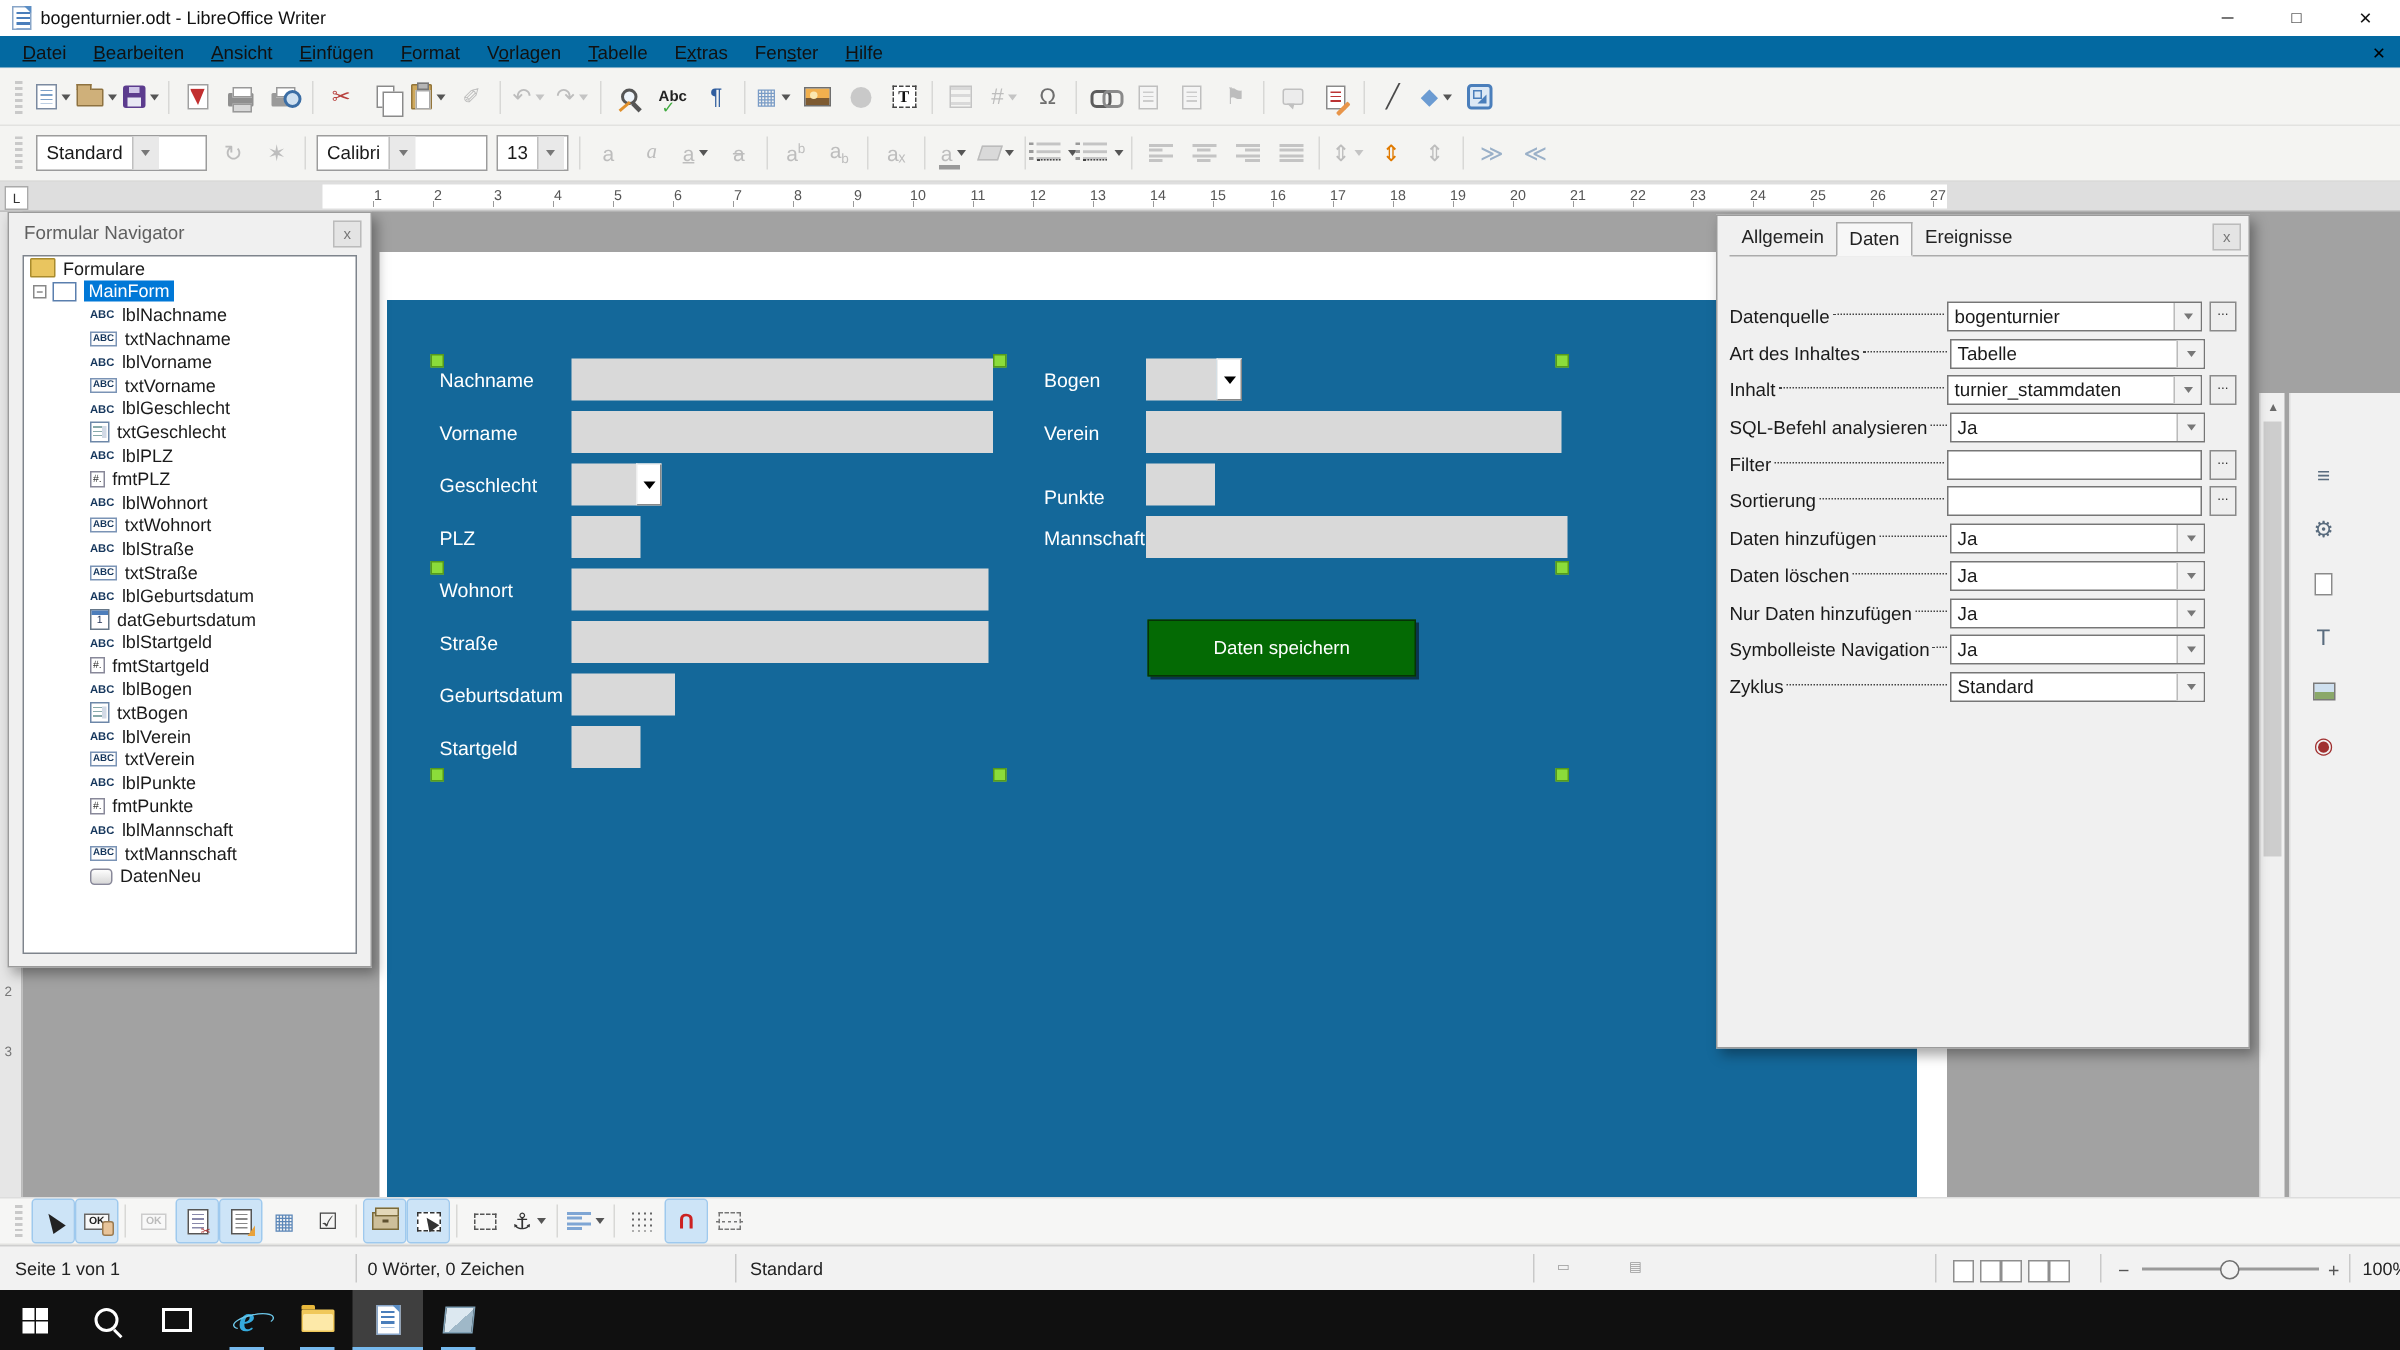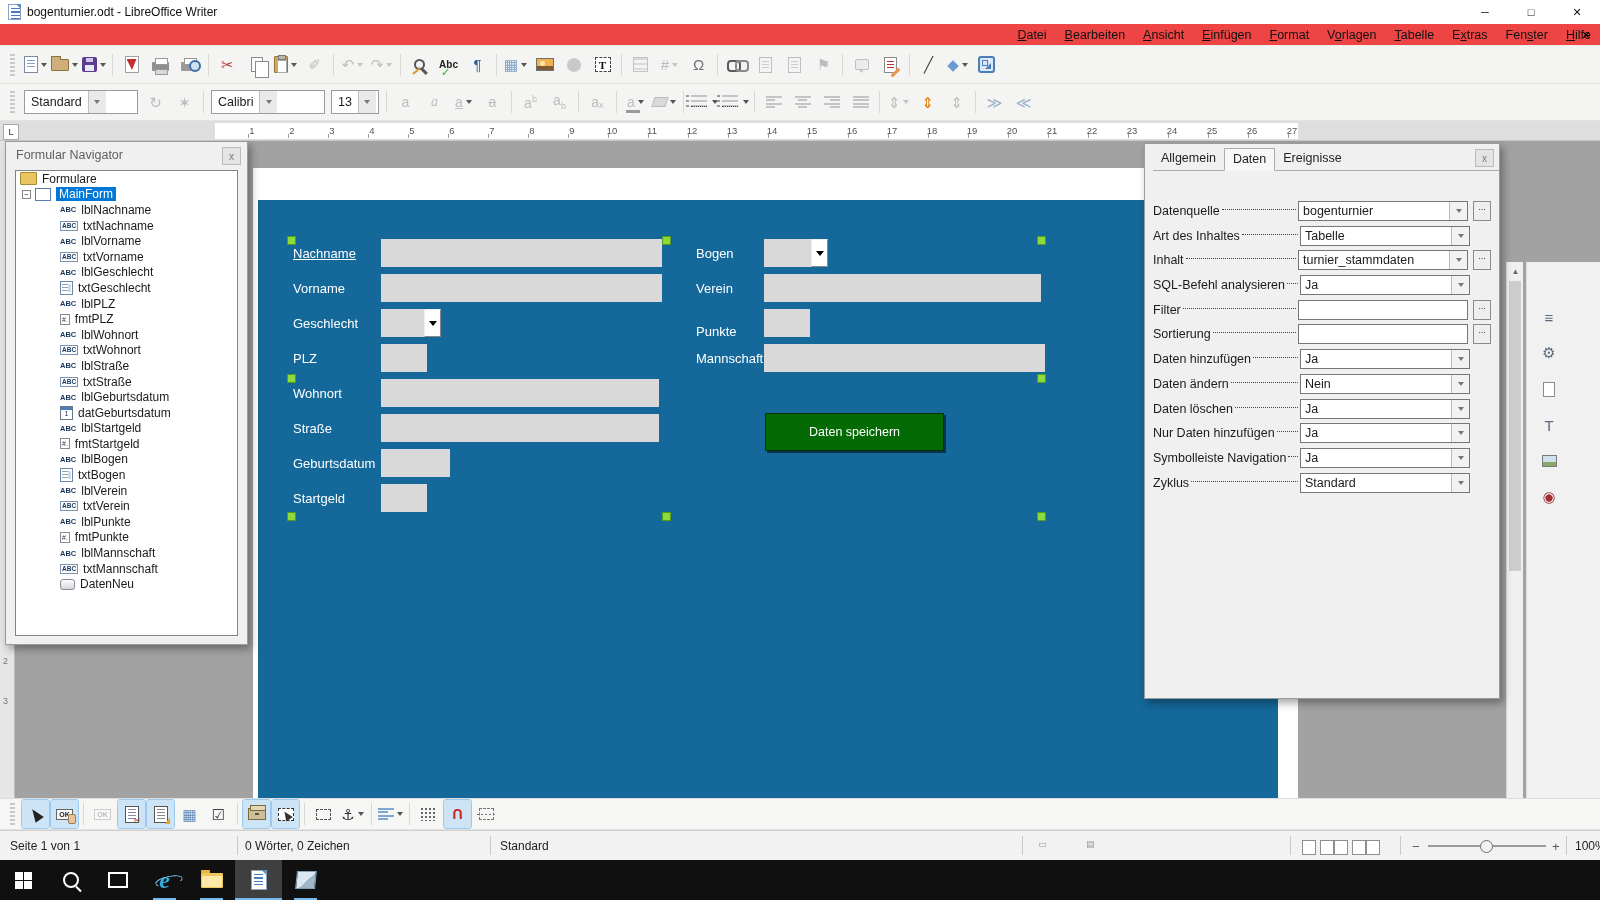--- a/index.html
+++ b/index.html
@@ -6,21 +6,21 @@
   #app{position:relative;width:1600px;height:900px;overflow:hidden;
        font-family:"Liberation Sans","DejaVu Sans",sans-serif;font-size:12px;color:#1a1a1a;
        background:#a2a2a2;}
   
   .titlebar{position:absolute;left:0;top:0;width:1600px;height:24px;background:#fff;display:flex;align-items:center;}
   .titlebar .doc-ic{margin:0 6px 0 8px;}
   .title-text{font-size:12px;color:#111;}
   .win-btns{position:absolute;right:0;top:0;height:24px;display:flex;}
   .win-btn{width:46px;height:24px;display:grid;place-items:center;font-size:11px;color:#111;}
   
-  .menubar{position:absolute;left:0;top:24px;width:1600px;height:22px;background:#ef4444;display:flex;align-items:center;padding-left:6px;border-bottom:1px solid #eee;box-sizing:border-box;justify-content:flex-end;}
+  .menubar{position:absolute;left:0;top:24px;width:1600px;height:22px;background:#0369a1;display:flex;align-items:center;padding-left:6px;border-bottom:1px solid #eee;box-sizing:border-box;}
   .menu-item{padding:2px 9px;font-size:12.5px;color:#111;}
   .menu-item .u{text-decoration:underline;}
   .doc-close{position:absolute;right:6px;top:3px;width:16px;height:16px;display:grid;place-items:center;font-size:11px;color:#000;}
   
   .tb{position:absolute;left:0;width:1600px;background:#f4f4f2;border-bottom:1px solid #e2e2e0;box-sizing:border-box;display:flex;align-items:center;}
   .tb-main{top:46px;height:38px;padding-left:10px;}
   .tb-format{top:84px;height:37px;padding-left:10px;}
   .tb-form{top:798px;height:32px;padding-left:10px;background:#f6f6f5;border-top:1px solid #ddd;}
   .grip{width:5px;height:22px;margin-right:6px;background:repeating-linear-gradient(to bottom,#c9c9c9 0 2px,transparent 2px 4px);}
   .ti{position:relative;min-width:27px;height:28px;margin:0 1px;display:flex;align-items:center;justify-content:center;border-radius:2px;}
@@ -548,21 +548,21 @@
 
   <div class="workspace">
     <div class="vruler" id="vruler">
         <span style="top: 515px;">2</span>
         <span style="top: 555px;">3</span>
       </div>
 
     <div class="page">
       <div class="blueform" id="blueform">
         <div class="save-btn">Daten speichern</div>
-      <div class="frm-label" style="left: 35px; top: 46px; text-decoration: underline;">Nachname</div>
+      <div class="frm-label" style="left: 35px; top: 46px;">Nachname</div>
           <div class="frm-field" style="left: 123px; top: 39px; width: 281px;"></div>
           <div class="frm-label" style="left: 35px; top: 81px;">Vorname</div>
           <div class="frm-field" style="left: 123px; top: 74px; width: 281px;"></div>
           <div class="frm-label" style="left: 35px; top: 116px;">Geschlecht</div>
           <div class="frm-field" style="left: 123px; top: 109px; width: 43px;"></div>
           <div class="frm-combo-btn" style="left: 166px; top: 109px;">
             <i></i>
           </div>
           <div class="frm-label" style="left: 35px; top: 151px;">PLZ</div>
           <div class="frm-field" style="left: 123px; top: 144px; width: 46px;"></div>
@@ -778,31 +778,20 @@
             <div class="pctl">
               <span class="pval"></span>
             </div>
             <span class="morebtn">...</span>
           </div>
           <div class="prow">
             <span class="plabel">Daten hinzufügen</span>
             <span class="dots"></span>
             <div class="pctl">
               <span class="pval">Ja</span>
-              <span class="dbtn">
-                <i class="chev"></i>
-              </span>
-            </div>
-            <span class="morespace"></span>
-          </div>
-          <div class="prow">
-            <span class="plabel">Daten ändern</span>
-            <span class="dots"></span>
-            <div class="pctl">
-              <span class="pval">Nein</span>
               <span class="dbtn">
                 <i class="chev"></i>
               </span>
             </div>
             <span class="morespace"></span>
           </div>
           <div class="prow">
             <span class="plabel">Daten löschen</span>
             <span class="dots"></span>
             <div class="pctl">

